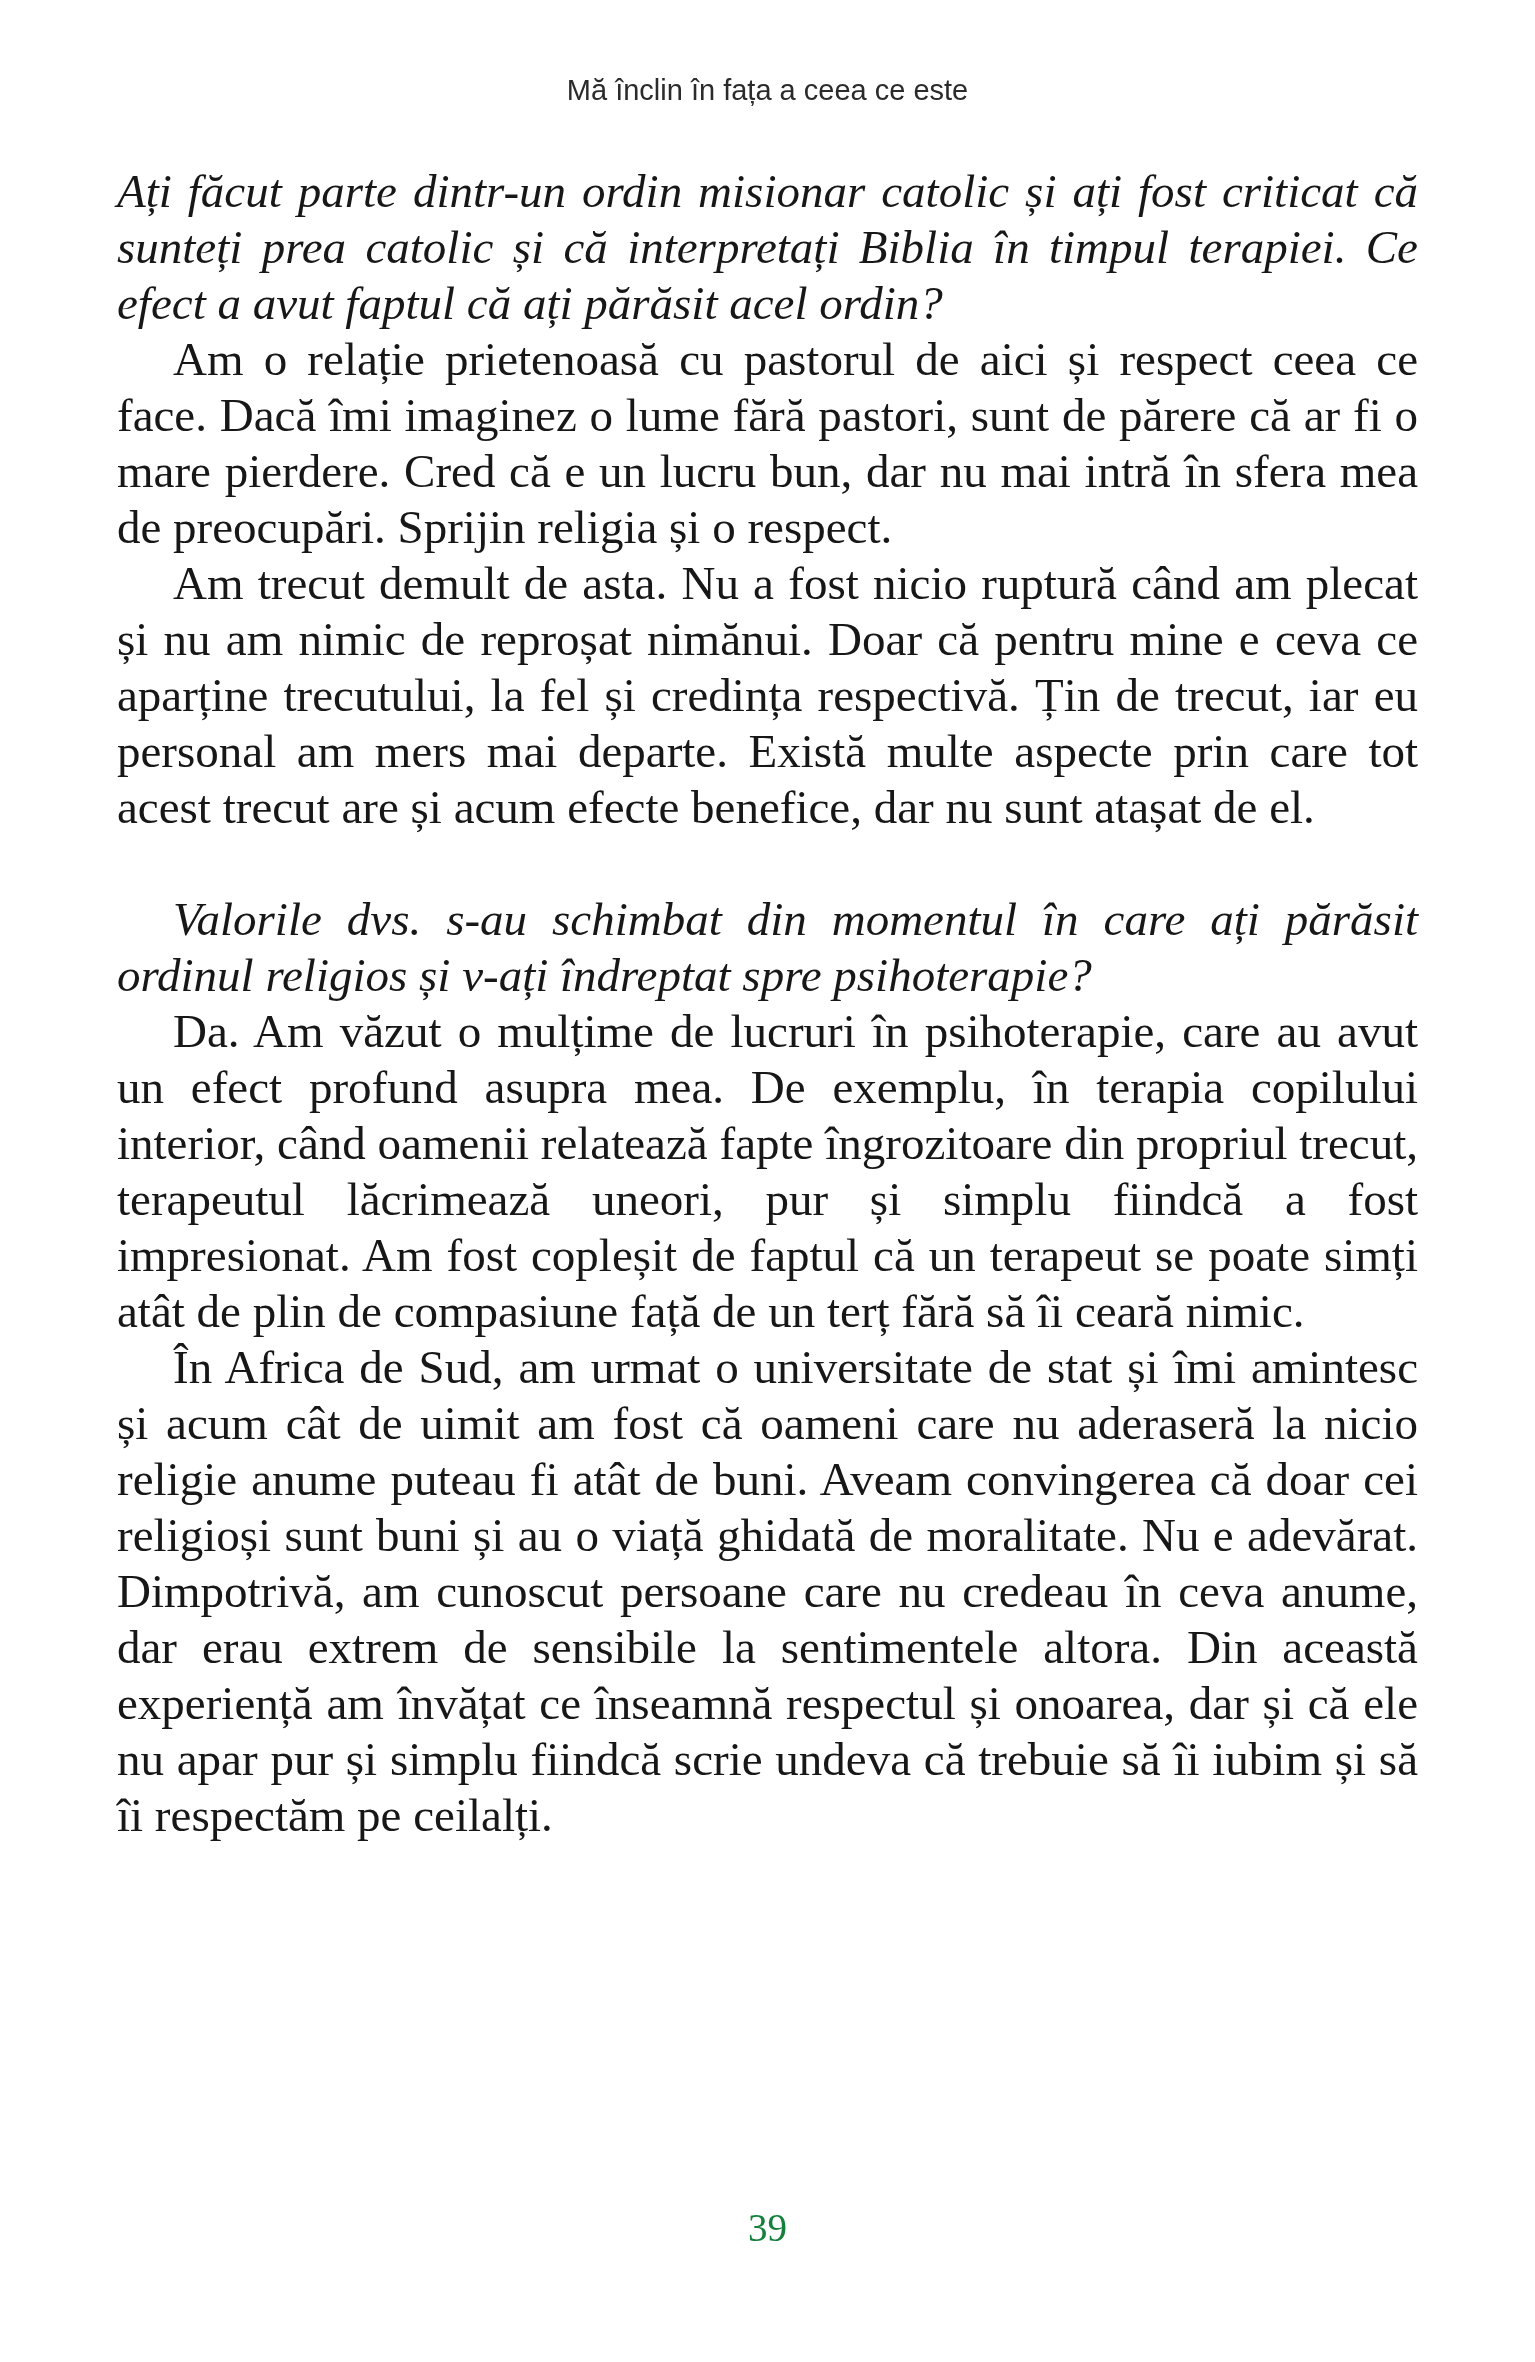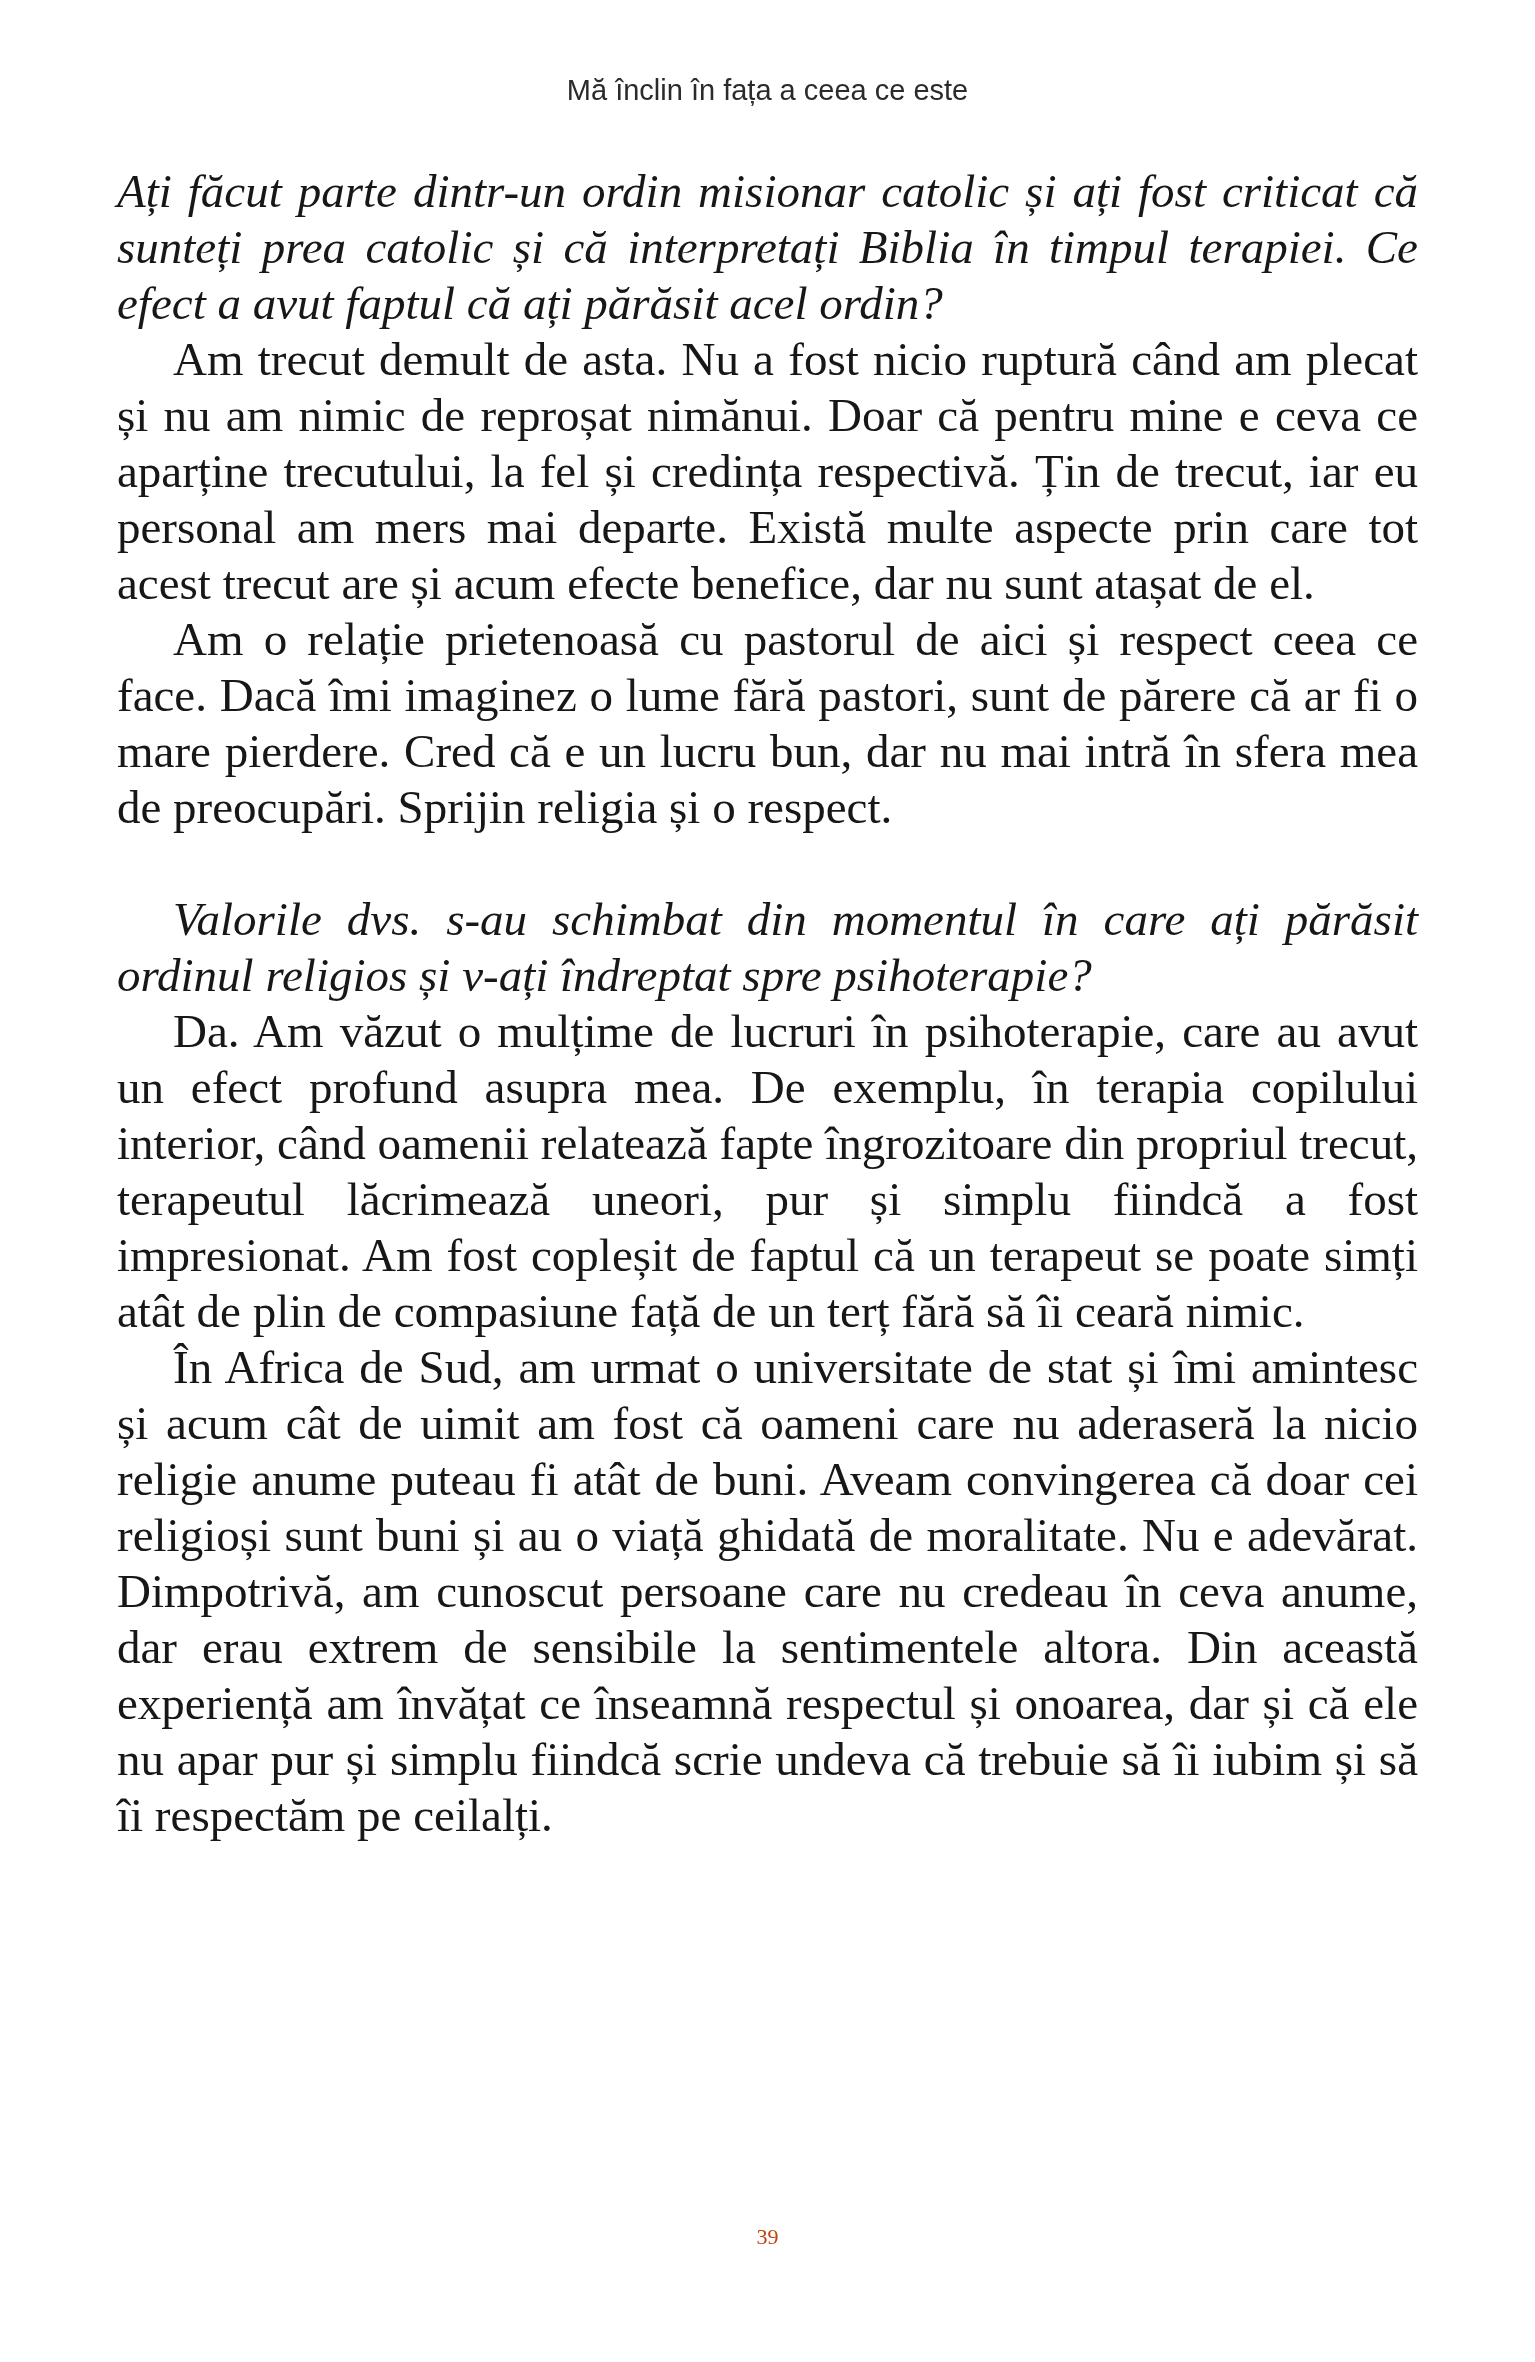--- a/index.html
+++ b/index.html
@@ -66,39 +66,39 @@
     text-indent: 56px;
   }
 
   .page-number {
     position: absolute;
     left: 0;
     right: 0;
     bottom: 112px;
     text-align: center;
     font-family: "Liberation Serif", serif;
-    font-size: 22px;
-    color: #c2410c;
+    font-size: 39px;
+    color: #15803d;
   }
 </style>
 </head>
 <body>
 
 <div class="page">
 
   <div class="running-header">Mă înclin în fața a ceea ce este</div>
 
 
   <div class="body-text">
 
     <p class="question first">Ați făcut parte dintr-un ordin misionar catolic și ați fost criticat că sunteți prea catolic și că interpretați Biblia în timpul terapiei. Ce efect a avut faptul că ați părăsit acel ordin?</p>
 
+    <p class="answer">Am o relație prietenoasă cu pastorul de aici și respect ceea ce face. Dacă îmi imaginez o lume fără pastori, sunt de părere că ar fi o mare pierdere. Cred că e un lucru bun, dar nu mai intră în sfera mea de preocupări. Sprijin religia și o respect.</p>
+
     <p class="answer">Am trecut demult de asta. Nu a fost nicio ruptură când am plecat și nu am nimic de reproșat nimănui. Doar că pentru mine e ceva ce aparține trecutului, la fel și credința respectivă. Țin de trecut, iar eu personal am mers mai departe. Există multe aspecte prin care tot acest trecut are și acum efecte benefice, dar nu sunt atașat de el.</p>
-
-    <p class="answer">Am o relație prietenoasă cu pastorul de aici și respect ceea ce face. Dacă îmi imaginez o lume fără pastori, sunt de părere că ar fi o mare pierdere. Cred că e un lucru bun, dar nu mai intră în sfera mea de preocupări. Sprijin religia și o respect.</p>
 
     <p class="question indented">Valorile dvs. s-au schimbat din momentul în care ați părăsit ordinul religios și v-ați îndreptat spre psihoterapie?</p>
 
     <p class="answer">Da. Am văzut o mulțime de lucruri în psihoterapie, care au avut un efect profund asupra mea. De exemplu, în terapia copilului interior, când oamenii relatează fapte îngrozitoare din propriul trecut, terapeutul lăcrimează uneori, pur și simplu fiindcă a fost impresionat. Am fost copleșit de faptul că un terapeut se poate simți atât de plin de compasiune față de un terț fără să îi ceară nimic.</p>
 
     <p class="answer">În Africa de Sud, am urmat o universitate de stat și îmi amintesc și acum cât de uimit am fost că oameni care nu aderaseră la nicio religie anume puteau fi atât de buni. Aveam convingerea că doar cei religioși sunt buni și au o viață ghidată de moralitate. Nu e adevărat. Dimpotrivă, am cunoscut persoane care nu credeau în ceva anume, dar erau extrem de sensibile la sentimentele altora. Din această experiență am învățat ce înseamnă respectul și onoarea, dar și că ele nu apar pur și simplu fiindcă scrie undeva că trebuie să îi iubim și să îi respectăm pe ceilalți.</p>
 
   </div>
 
   <div class="page-number">39</div>

